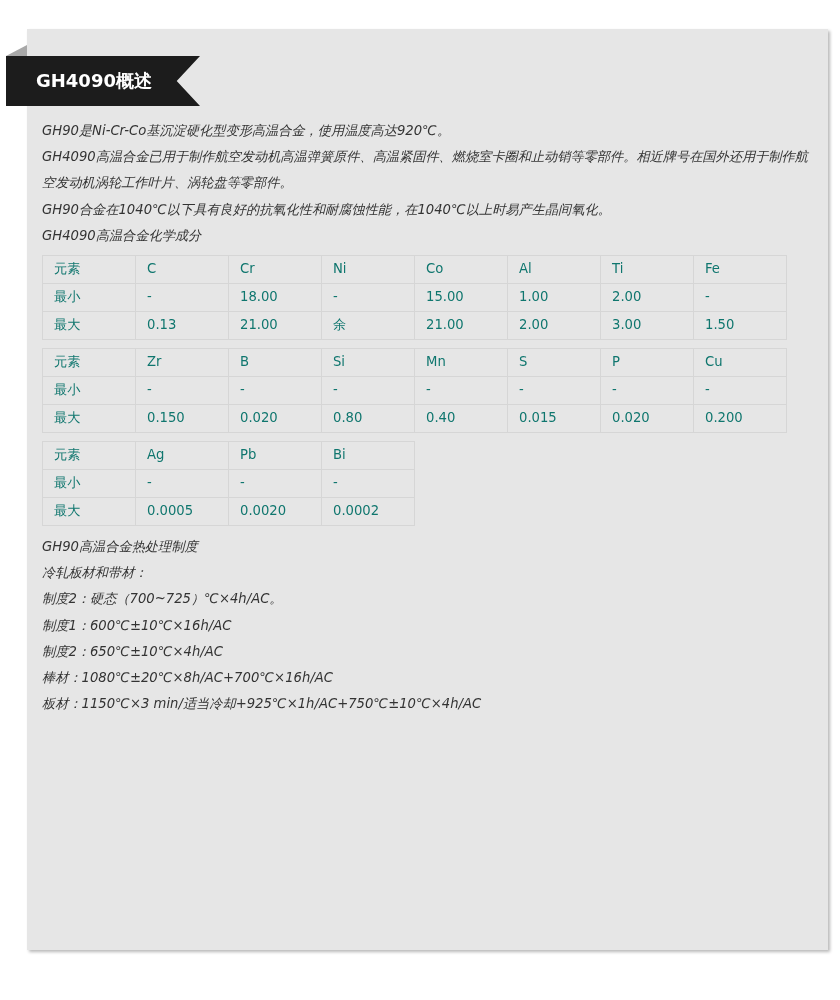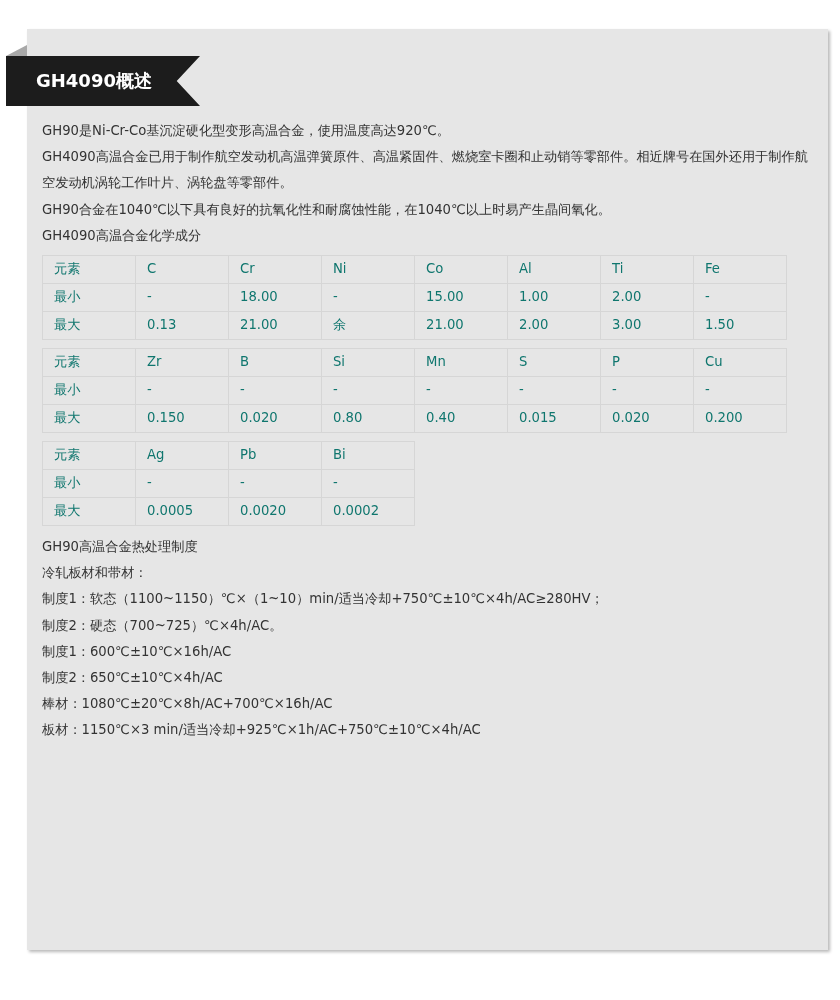--- a/index.html
+++ b/index.html
@@ -9,21 +9,21 @@
            background: #e6e6e6; box-shadow: 2px 2px 3px rgba(0,0,0,0.28); }
   .fold { position: absolute; left: 6px; top: 45px; width: 0; height: 0;
           border-bottom: 11px solid #a8a8a8; border-left: 21px solid transparent; }
   .ribbon { position: absolute; left: 6px; top: 56px; width: 194px; height: 50px;
             background: #1c1c1c;
             clip-path: polygon(0 0, 100% 0, 88% 50%, 100% 100%, 0 100%); }
   .ribbon-title { position: absolute; left: 36px; top: 56px; height: 50px; line-height: 50px;
                   color: #ffffff; font-weight: bold; font-size: 18px; letter-spacing: 0px; }
   .content { position: absolute; left: 42px; top: 118px; width: 776px; font-size: 13.2px;
              line-height: 26.2px; }
-  .content p { margin: 0; }
+  .content p { margin: 0; font-style: italic; }
   .tbl { border-collapse: collapse; margin: 5px 0 8px 0; }
   .tbl td { border: 1px solid #d6d6d6; width: 81px; height: 27px; padding: 0 0 0 11px;
             font-size: 13.2px; color: #0f766e; vertical-align: middle; }
   .tables { margin-top: 6px; margin-bottom: 4px; }
 </style>
 </head>
 <body>
 
 <div class="panel"></div>
 <div class="fold"></div>
@@ -126,19 +126,18 @@
         <td>0.0005</td>
         <td>0.0020</td>
         <td>0.0002</td>
       </tr>
     </tbody>
       </table>
   </div>
 
   <p>GH90高温合金热处理制度</p>
   <p>冷轧板材和带材：</p>
-  <p>制度1：软态（1100~1150）℃×（1~10）min/适当冷却+750℃±10℃×4h/AC≥280HV；</p>
   <p>制度2：硬态（700~725）℃×4h/AC。</p>
   <p>制度1：600℃±10℃×16h/AC</p>
   <p>制度2：650℃±10℃×4h/AC</p>
   <p>棒材：1080℃±20℃×8h/AC+700℃×16h/AC</p>
   <p>板材：1150℃×3 min/适当冷却+925℃×1h/AC+750℃±10℃×4h/AC</p>
 </div>
 
 </body></html>

